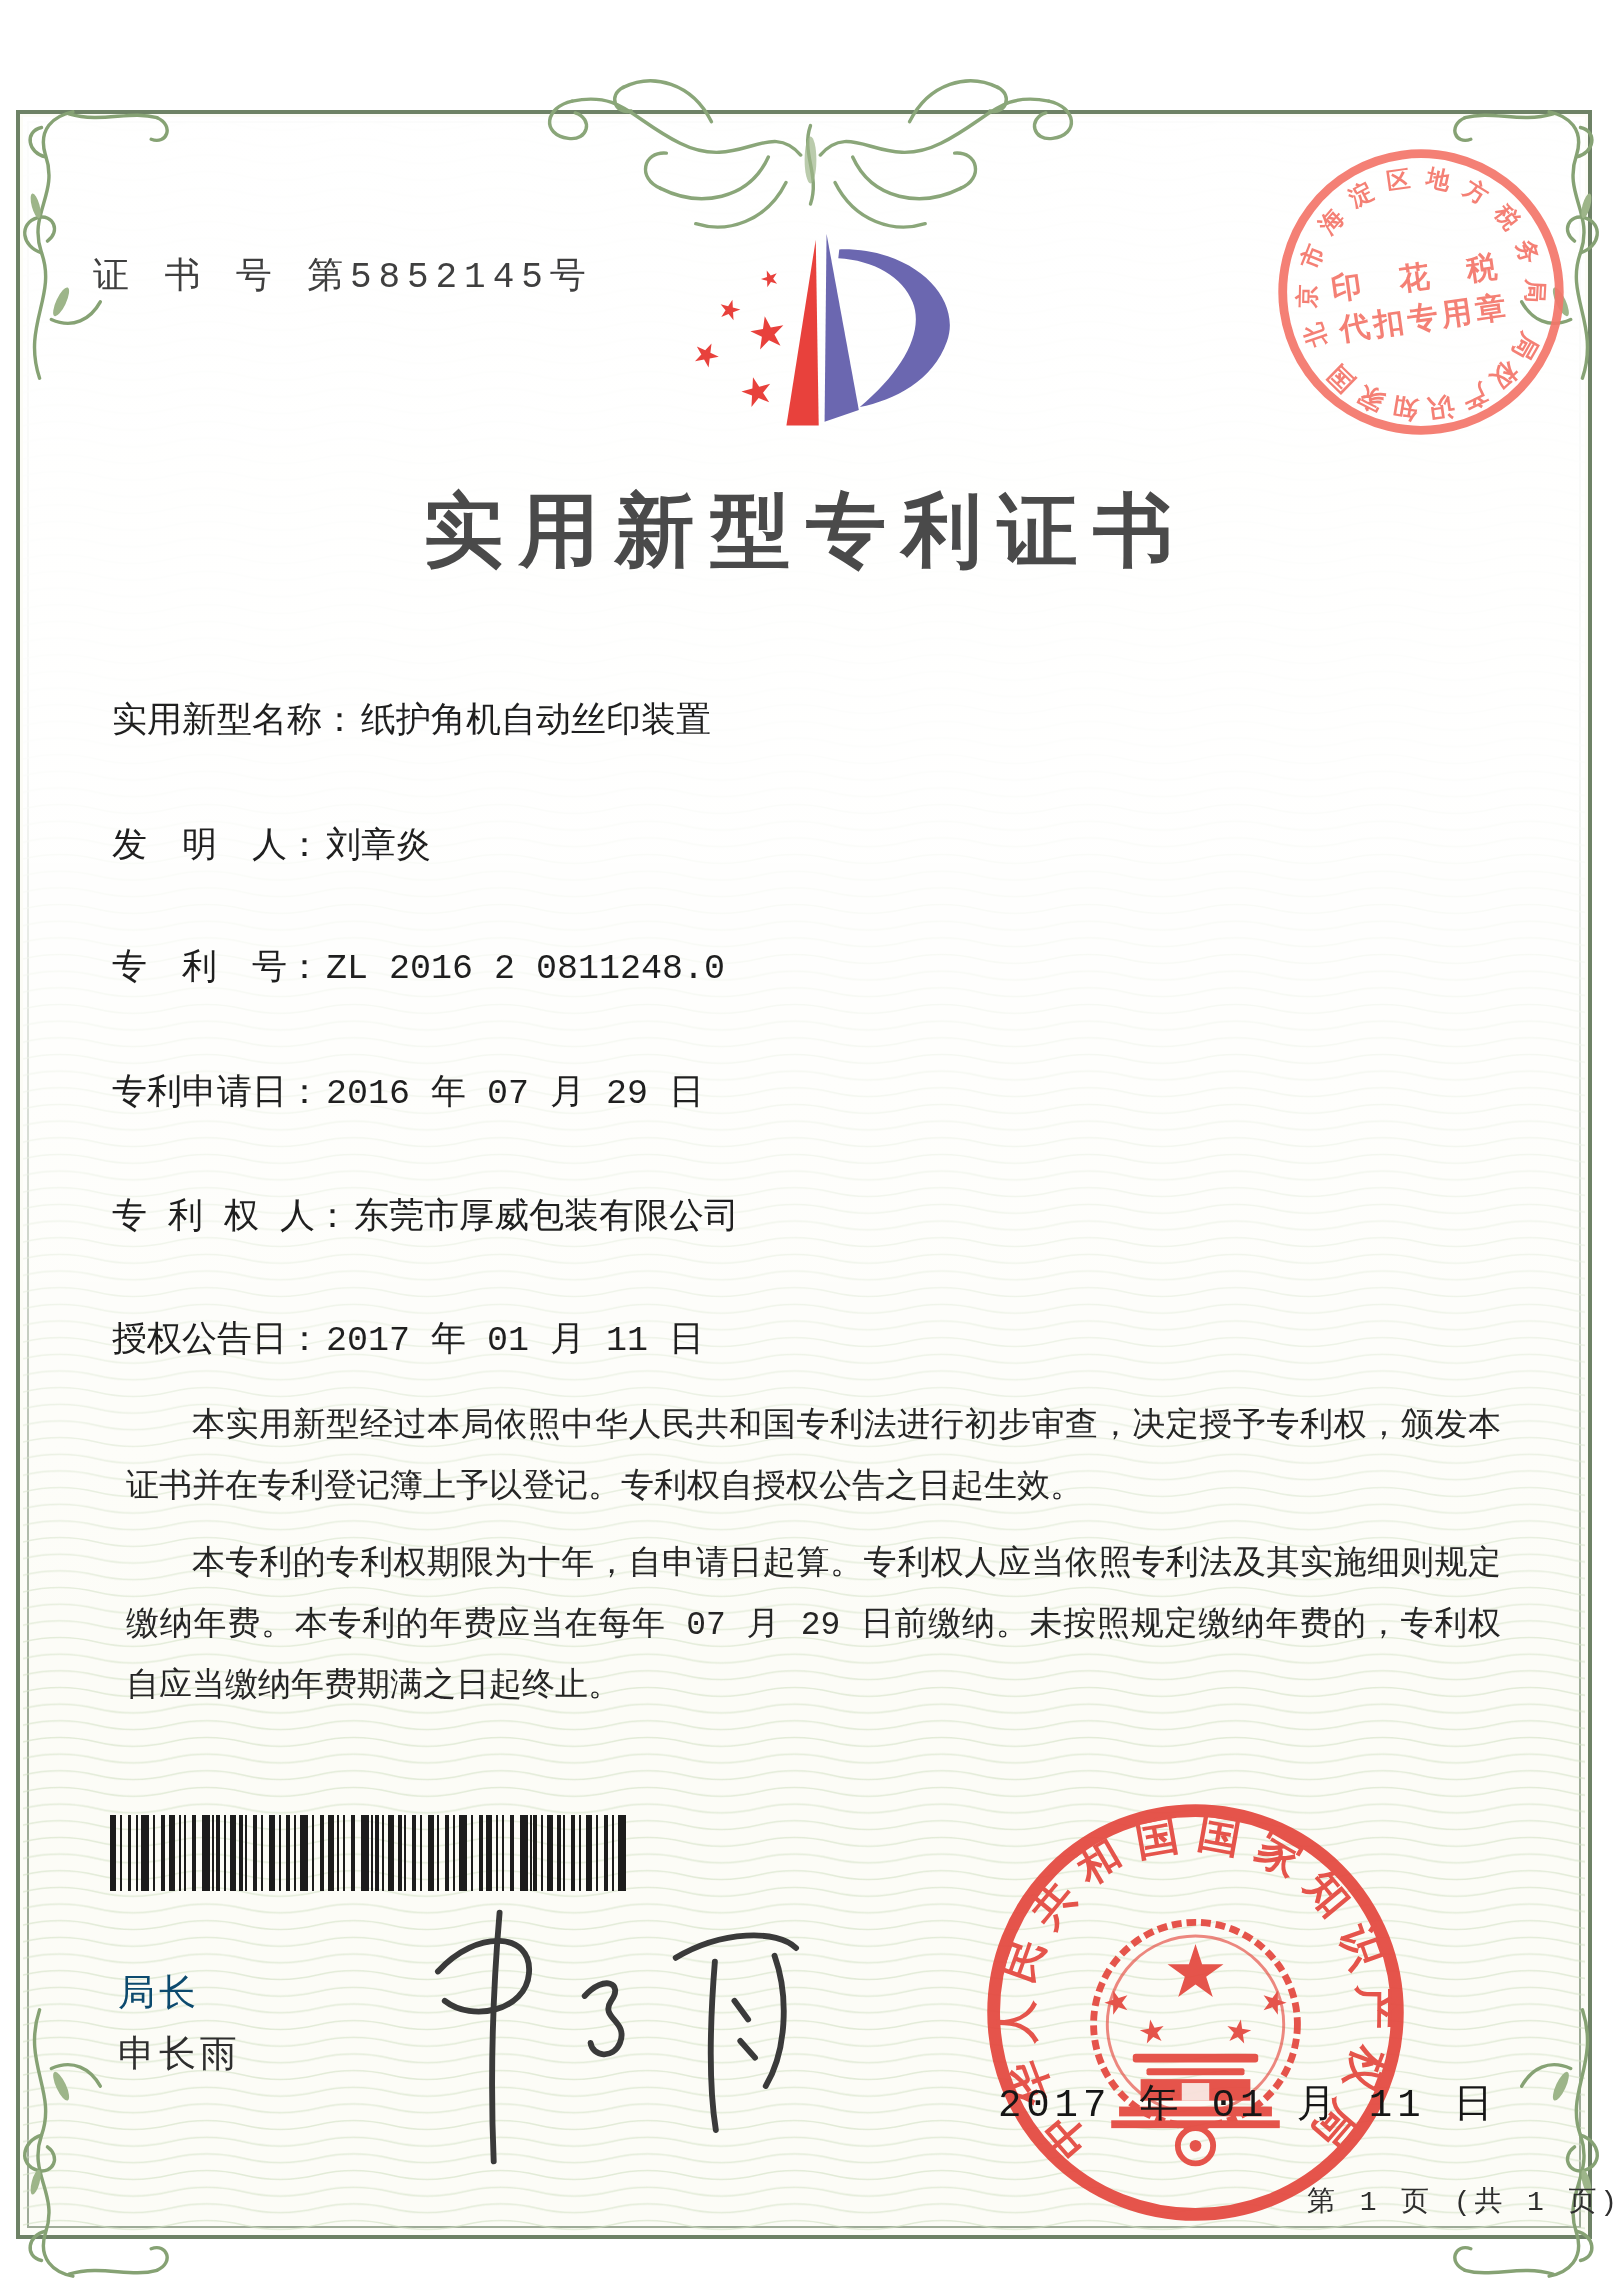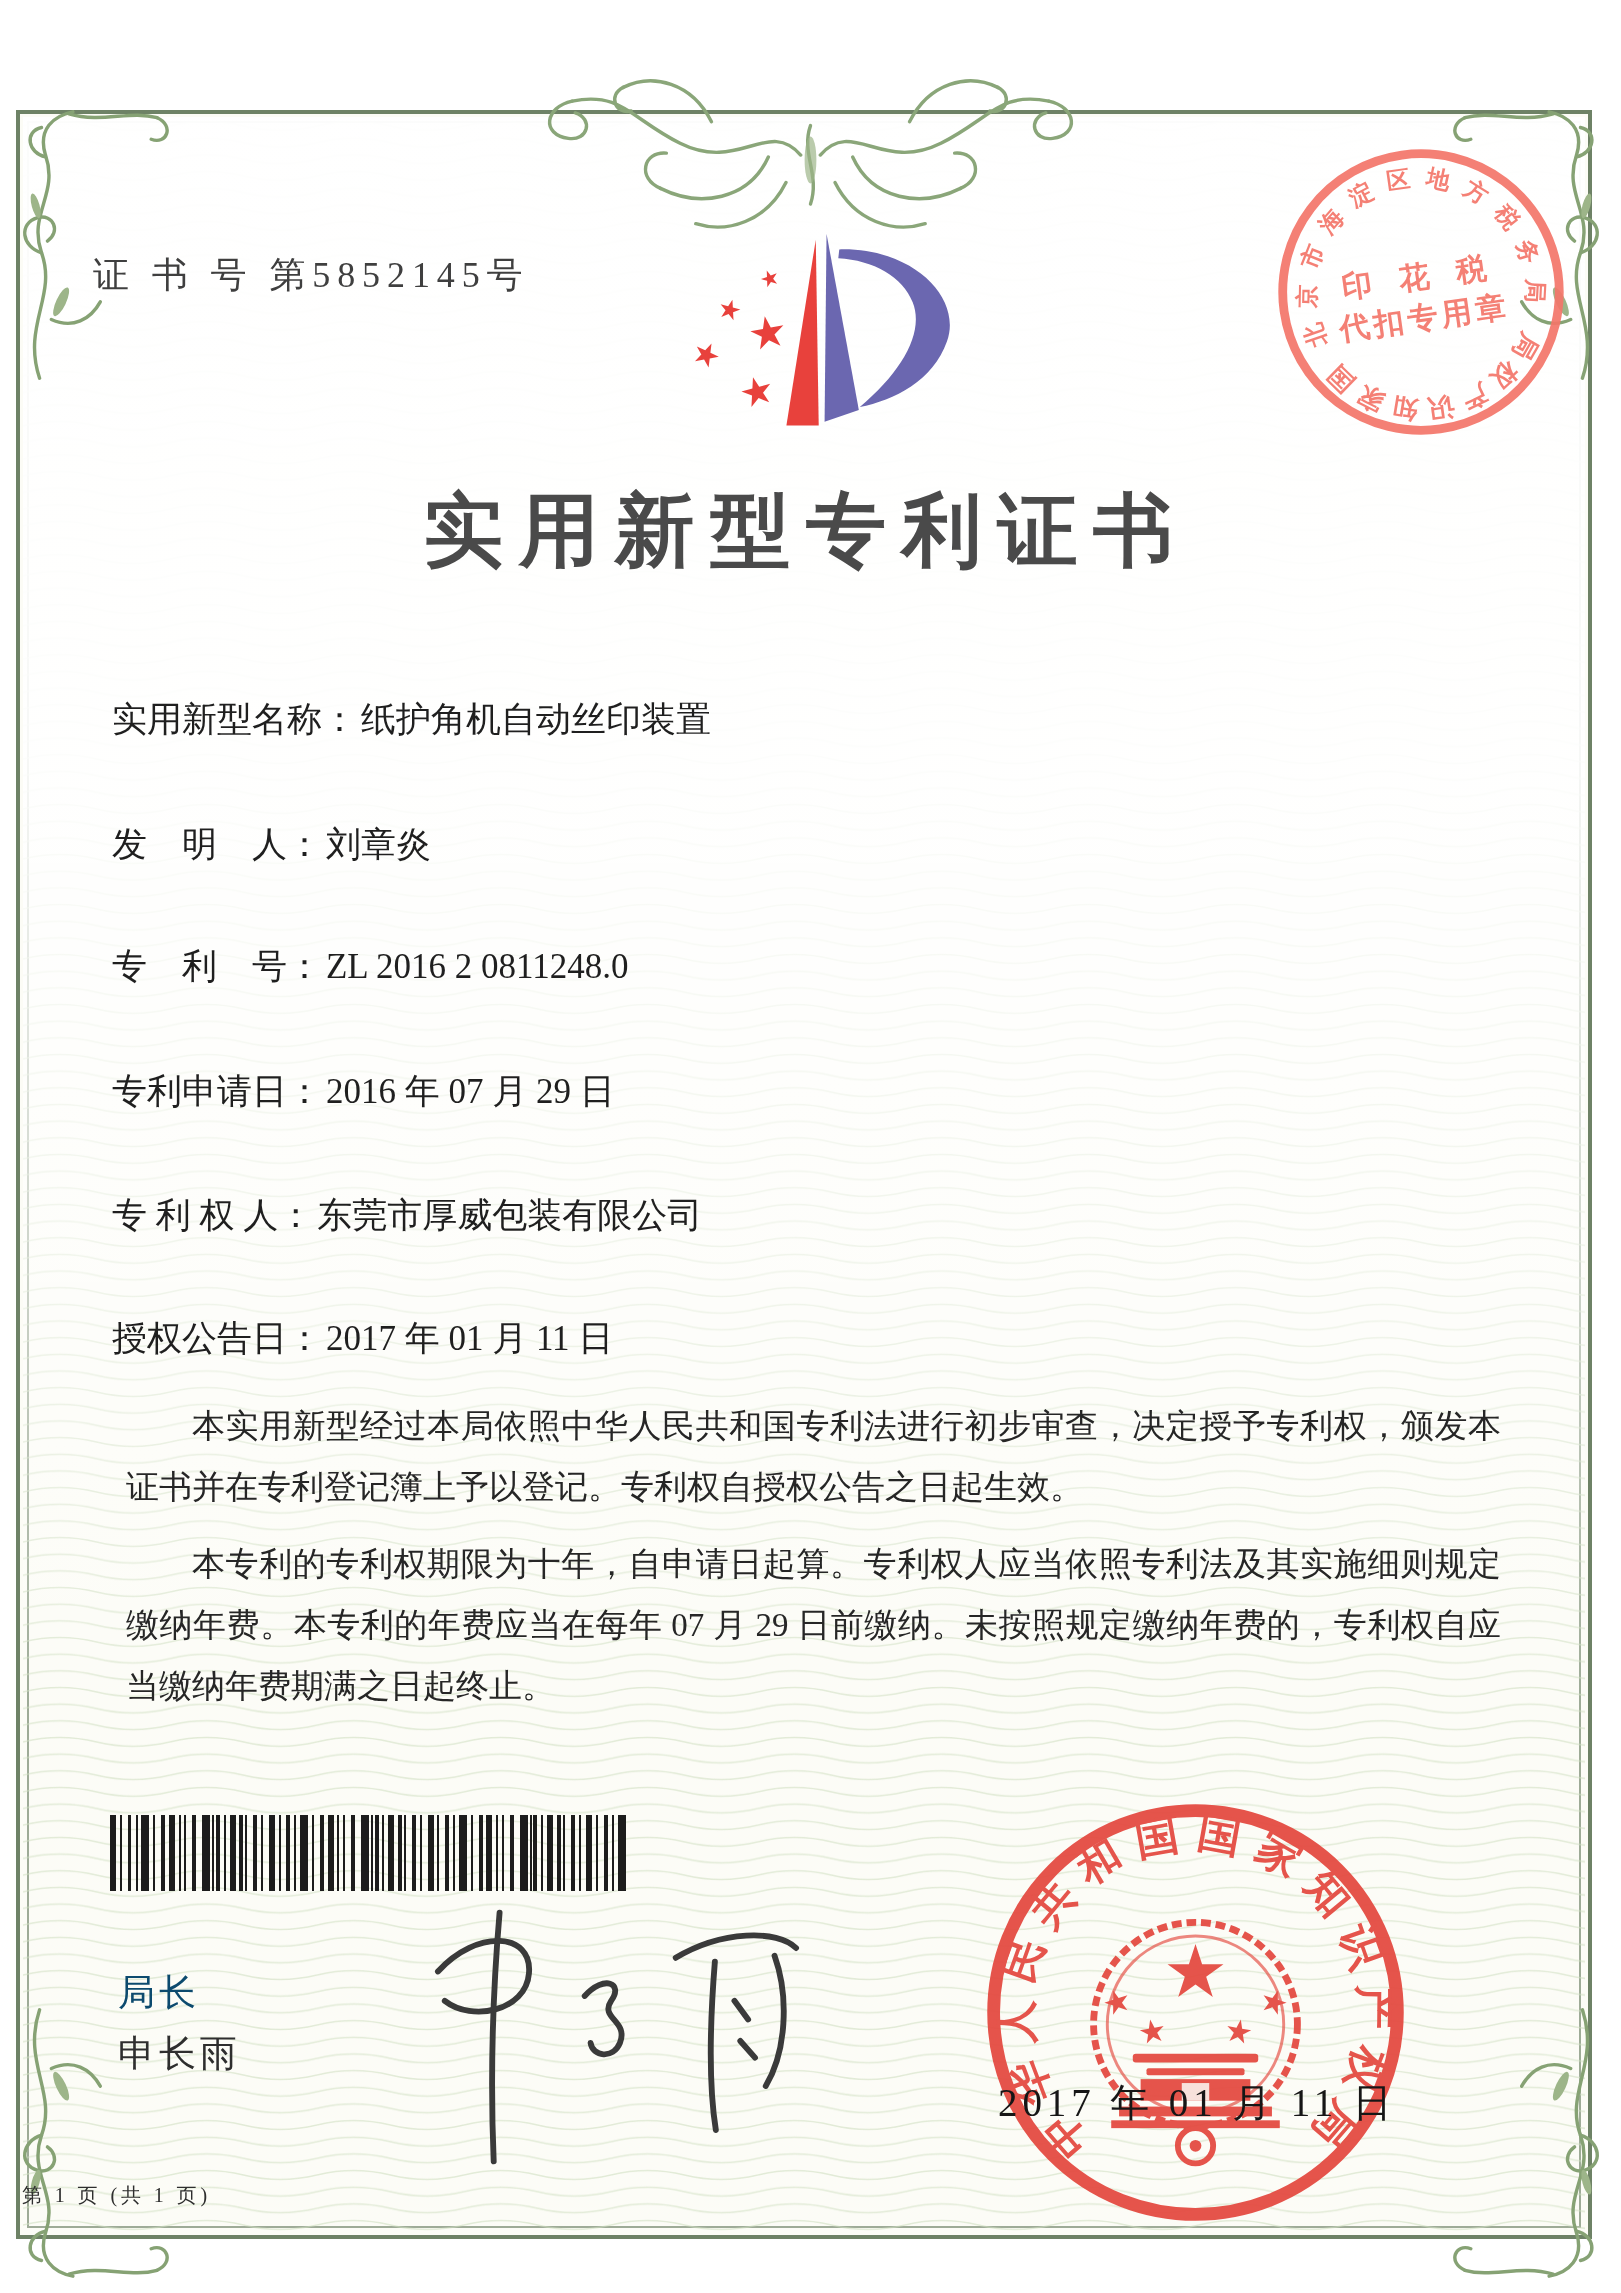--- a/index.html
+++ b/index.html
@@ -1,19 +1,19 @@
 <!DOCTYPE html>
 <html><head>
 <meta charset="utf-8">
 <style>
   html,body{margin:0;padding:0;background:#e9e9e9;}
   .page{
     position:relative;width:1621px;height:2294px;margin:0 auto;
     background:#ffffff;overflow:hidden;
-    font-family:Liberation Serif, serif;
+    font-family:Liberation Mono, monospace;
     color:#262626;
   }
   
   .frame{position:absolute;left:15.7px;top:110px;width:1576px;height:2129px;
          border:4.9px solid #6e8266;box-sizing:border-box;background:#fcfcf6;}
   .frame-inner{position:absolute;left:6.9px;top:6.9px;right:6.9px;bottom:6.9px;
          border:2px solid rgba(110,130,102,.7);}
   .waves{position:absolute;left:22.5px;top:117px;width:1562px;height:2115px;opacity:.6;}
   .fade{position:absolute;left:22.5px;top:117px;width:1562px;height:2115px;
         background:linear-gradient(180deg,rgba(255,255,255,.97) 0%,rgba(255,255,255,.92) 30%,
@@ -35,21 +35,21 @@
              font-size:33px;line-height:61px;text-align:justify;color:#262626;}
   .body-text p{margin:16px;text-indent:2em;}
   .barcode{position:absolute;left:110px;top:1815px;width:519px;height:76px;}
   .sig-role{position:absolute;left:118px;top:1968px;font-size:37px;color:#0c4a6e;letter-spacing:3.9px;}
   .sig-name{position:absolute;left:118px;top:2029px;font-size:37px;color:#2e2e2e;letter-spacing:3.9px;}
   .signature{position:absolute;left:384px;top:1903px;width:421px;height:274px;}
   .tax-stamp{position:absolute;left:1269px;top:140px;width:304px;height:304px;
              transform:rotate(-8deg);opacity:.92;}
   .main-seal{position:absolute;left:975px;top:1792px;width:441px;height:441px;opacity:.93;}
   .issue-date{position:absolute;left:998px;top:2076px;font-size:39px;letter-spacing:4.9px;color:#161616;}
-  .footer{position:absolute;left:0;right:0;top:2182px;text-align:left;font-size:20px;
+  .footer{position:absolute;left:0;right:0;top:2182px;text-align:right;font-size:28px;
           letter-spacing:3.9px;color:#2e2e2e;margin-left:22px;}
 </style>
 </head>
 <body>
 
 <div class="page">
 
   <div class="frame">
     <div class="frame-inner"></div>
   </div>

